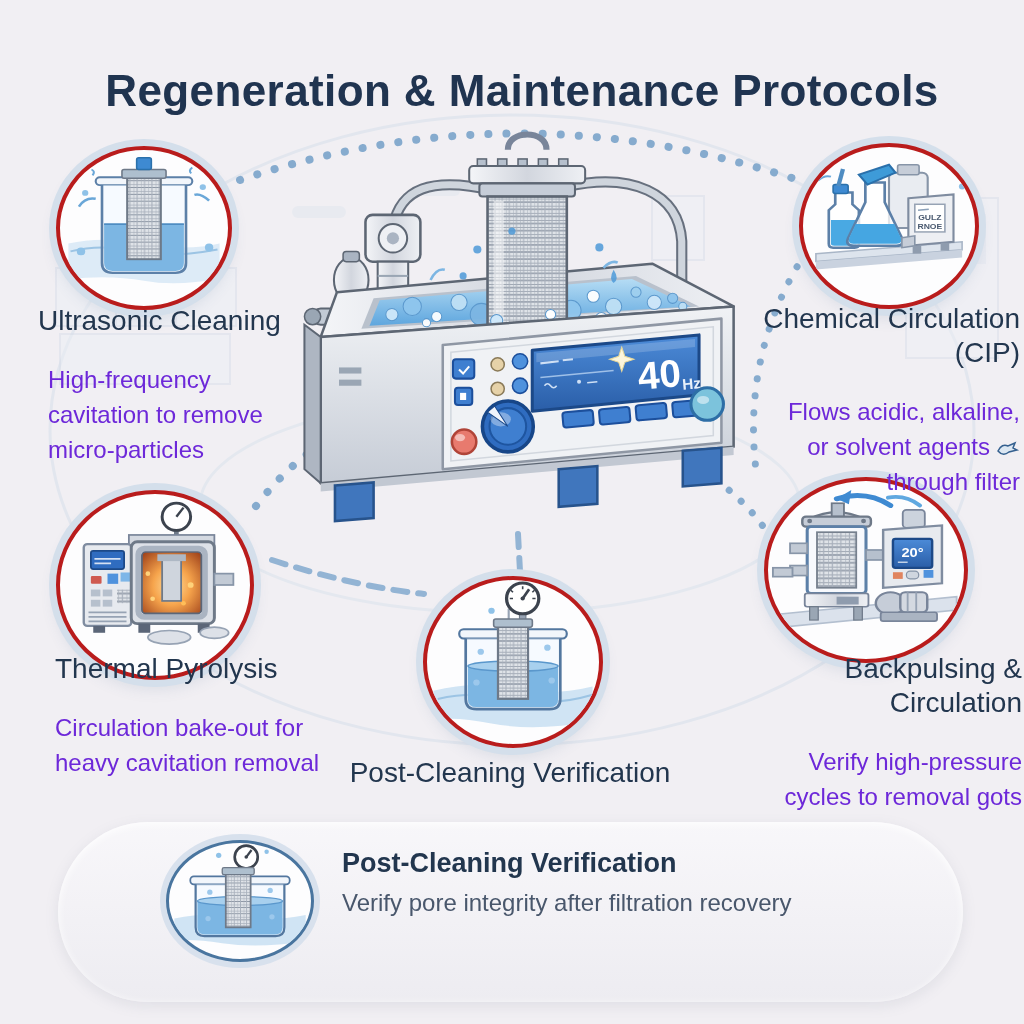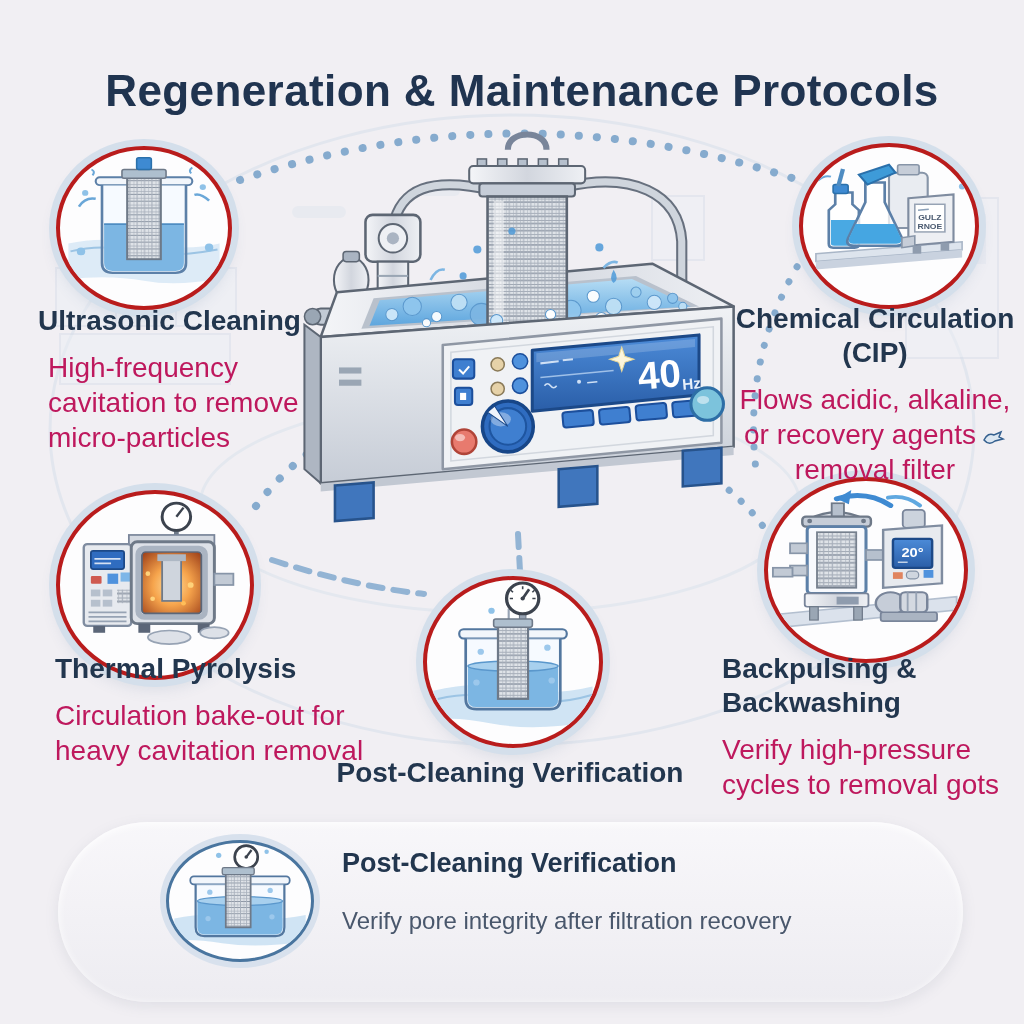--- a/index.html
+++ b/index.html
@@ -12,38 +12,38 @@
   .node{position:absolute;border-radius:50%;background:#fdfdfe;border:4px solid #b91c1c;
         box-shadow:0 0 0 7px #d4dfeb,0 8px 16px rgba(70,100,140,.15);z-index:3;overflow:hidden}
   .node svg{width:100%;height:100%;display:block}
   .n-ultra{left:56px;top:146px;width:168px;height:156px}
   .n-chem{left:799px;top:143px;width:172px;height:158px}
   .n-thermal{left:56px;top:490px;width:190px;height:182px}
   .n-verif{left:423px;top:576px;width:172px;height:164px}
   .n-back{left:764px;top:477px;width:196px;height:178px}
   .machine-svg{position:absolute;left:278px;top:126px;width:478px;height:430px;z-index:2}
   .tb{position:absolute;z-index:4}
-  .tb .hd{font-weight:bold;font-size:28px;line-height:34px;color:#22364e}
-  .tb .bd{font-size:28px;line-height:35px;color:#be185d;margin-top:12px}
+  .tb .hd{font-weight:normal;font-size:28px;line-height:34px;color:#22364e}
+  .tb .bd{font-size:24px;line-height:35px;color:#6d28d9;margin-top:24px}
   .tb-ultra{left:38px;top:304px;width:272px}
   .tb-ultra .bd{padding-left:10px}
-  .tb-chem{left:730px;top:302px;width:290px;text-align:center}
+  .tb-chem{left:730px;top:302px;width:290px;text-align:right}
   .tb-thermal{left:55px;top:652px;width:312px}
   .tb-verif{left:335px;top:756px;width:350px;text-align:center}
-  .tb-back{left:722px;top:652px;width:300px;text-align:left}
+  .tb-back{left:722px;top:652px;width:300px;text-align:right}
   .scrib{display:inline-block;vertical-align:-2px;margin-left:6px}
   .footer-pill{position:absolute;left:58px;top:822px;width:905px;height:180px;border-radius:92px;
         background:linear-gradient(180deg,#f8f7fa 0%,#edecf1 100%);
         box-shadow:inset 0 2px 8px rgba(255,255,255,.9),0 4px 14px rgba(120,130,150,.14);z-index:1}
   .footer-circle{position:absolute;left:108px;top:18px;width:142px;height:116px;border-radius:50%;
         background:#fdfdfe;border:3px solid #49759f;box-shadow:0 0 0 6px #d8e1ed;overflow:hidden}
   .footer-circle svg{width:100%;height:100%;display:block}
   .footer-text{position:absolute;left:284px;top:26px}
   .footer-text .hd{font-weight:bold;font-size:27px;color:#22364e}
-  .footer-text .bd{font-size:24px;color:#49576c;margin-top:28px}
+  .footer-text .bd{font-size:24px;color:#49576c;margin-top:10px}
 </style>
 </head>
 <body>
 
 <div class="canvas">
 
   <svg class="bg-layer" width="1024" height="1024" viewBox="0 0 1024 1024">
     <defs>
       <pattern id="mesh" width="7" height="7" patternUnits="userSpaceOnUse">
         <rect width="7" height="7" fill="#dfe3e8"></rect>
@@ -387,43 +387,43 @@
       <div>micro-particles</div>
     </div>
   </div>
 
   <div class="tb tb-chem">
     <div class="hd">Chemical Circulation</div>
     <div class="hd">(CIP)</div>
     <div class="bd">
       <div>Flows acidic, alkaline,</div>
       <div>
-        <span>or recovery agents</span><svg class="scrib" width="24" height="16" viewBox="0 0 24 16">
+        <span>or solvent agents</span><svg class="scrib" width="24" height="16" viewBox="0 0 24 16">
             <path d="M2,10 q4,-8 10,-5 l7,-3 -2,5 4,2 -8,2 q-6,5 -11,-1 Z" fill="#dce7f2" stroke="#35608f" stroke-width="1.5"></path>
           </svg>
       </div>
-      <div>removal filter</div>
+      <div>through filter</div>
     </div>
   </div>
 
   <div class="tb tb-thermal">
     <div class="hd">Thermal Pyrolysis</div>
     <div class="bd">
       <div>Circulation bake-out for</div>
       <div>heavy cavitation removal</div>
     </div>
   </div>
 
   <div class="tb tb-verif">
     <div class="hd">Post-Cleaning Verification</div>
   </div>
 
   <div class="tb tb-back">
     <div class="hd">Backpulsing &amp;</div>
-    <div class="hd">Backwashing</div>
+    <div class="hd">Circulation</div>
     <div class="bd">
       <div>Verify high-pressure</div>
       <div>cycles to removal gots</div>
     </div>
   </div>
 
   <div class="footer-pill">
     <div class="footer-circle">
       <svg viewBox="0 0 160 132" preserveAspectRatio="none">
         <path d="M6,86 Q45,78 80,84 T154,82 L154,112 Q100,120 60,114 T6,112 Z" fill="#c4ddf1" opacity=".8"></path>

